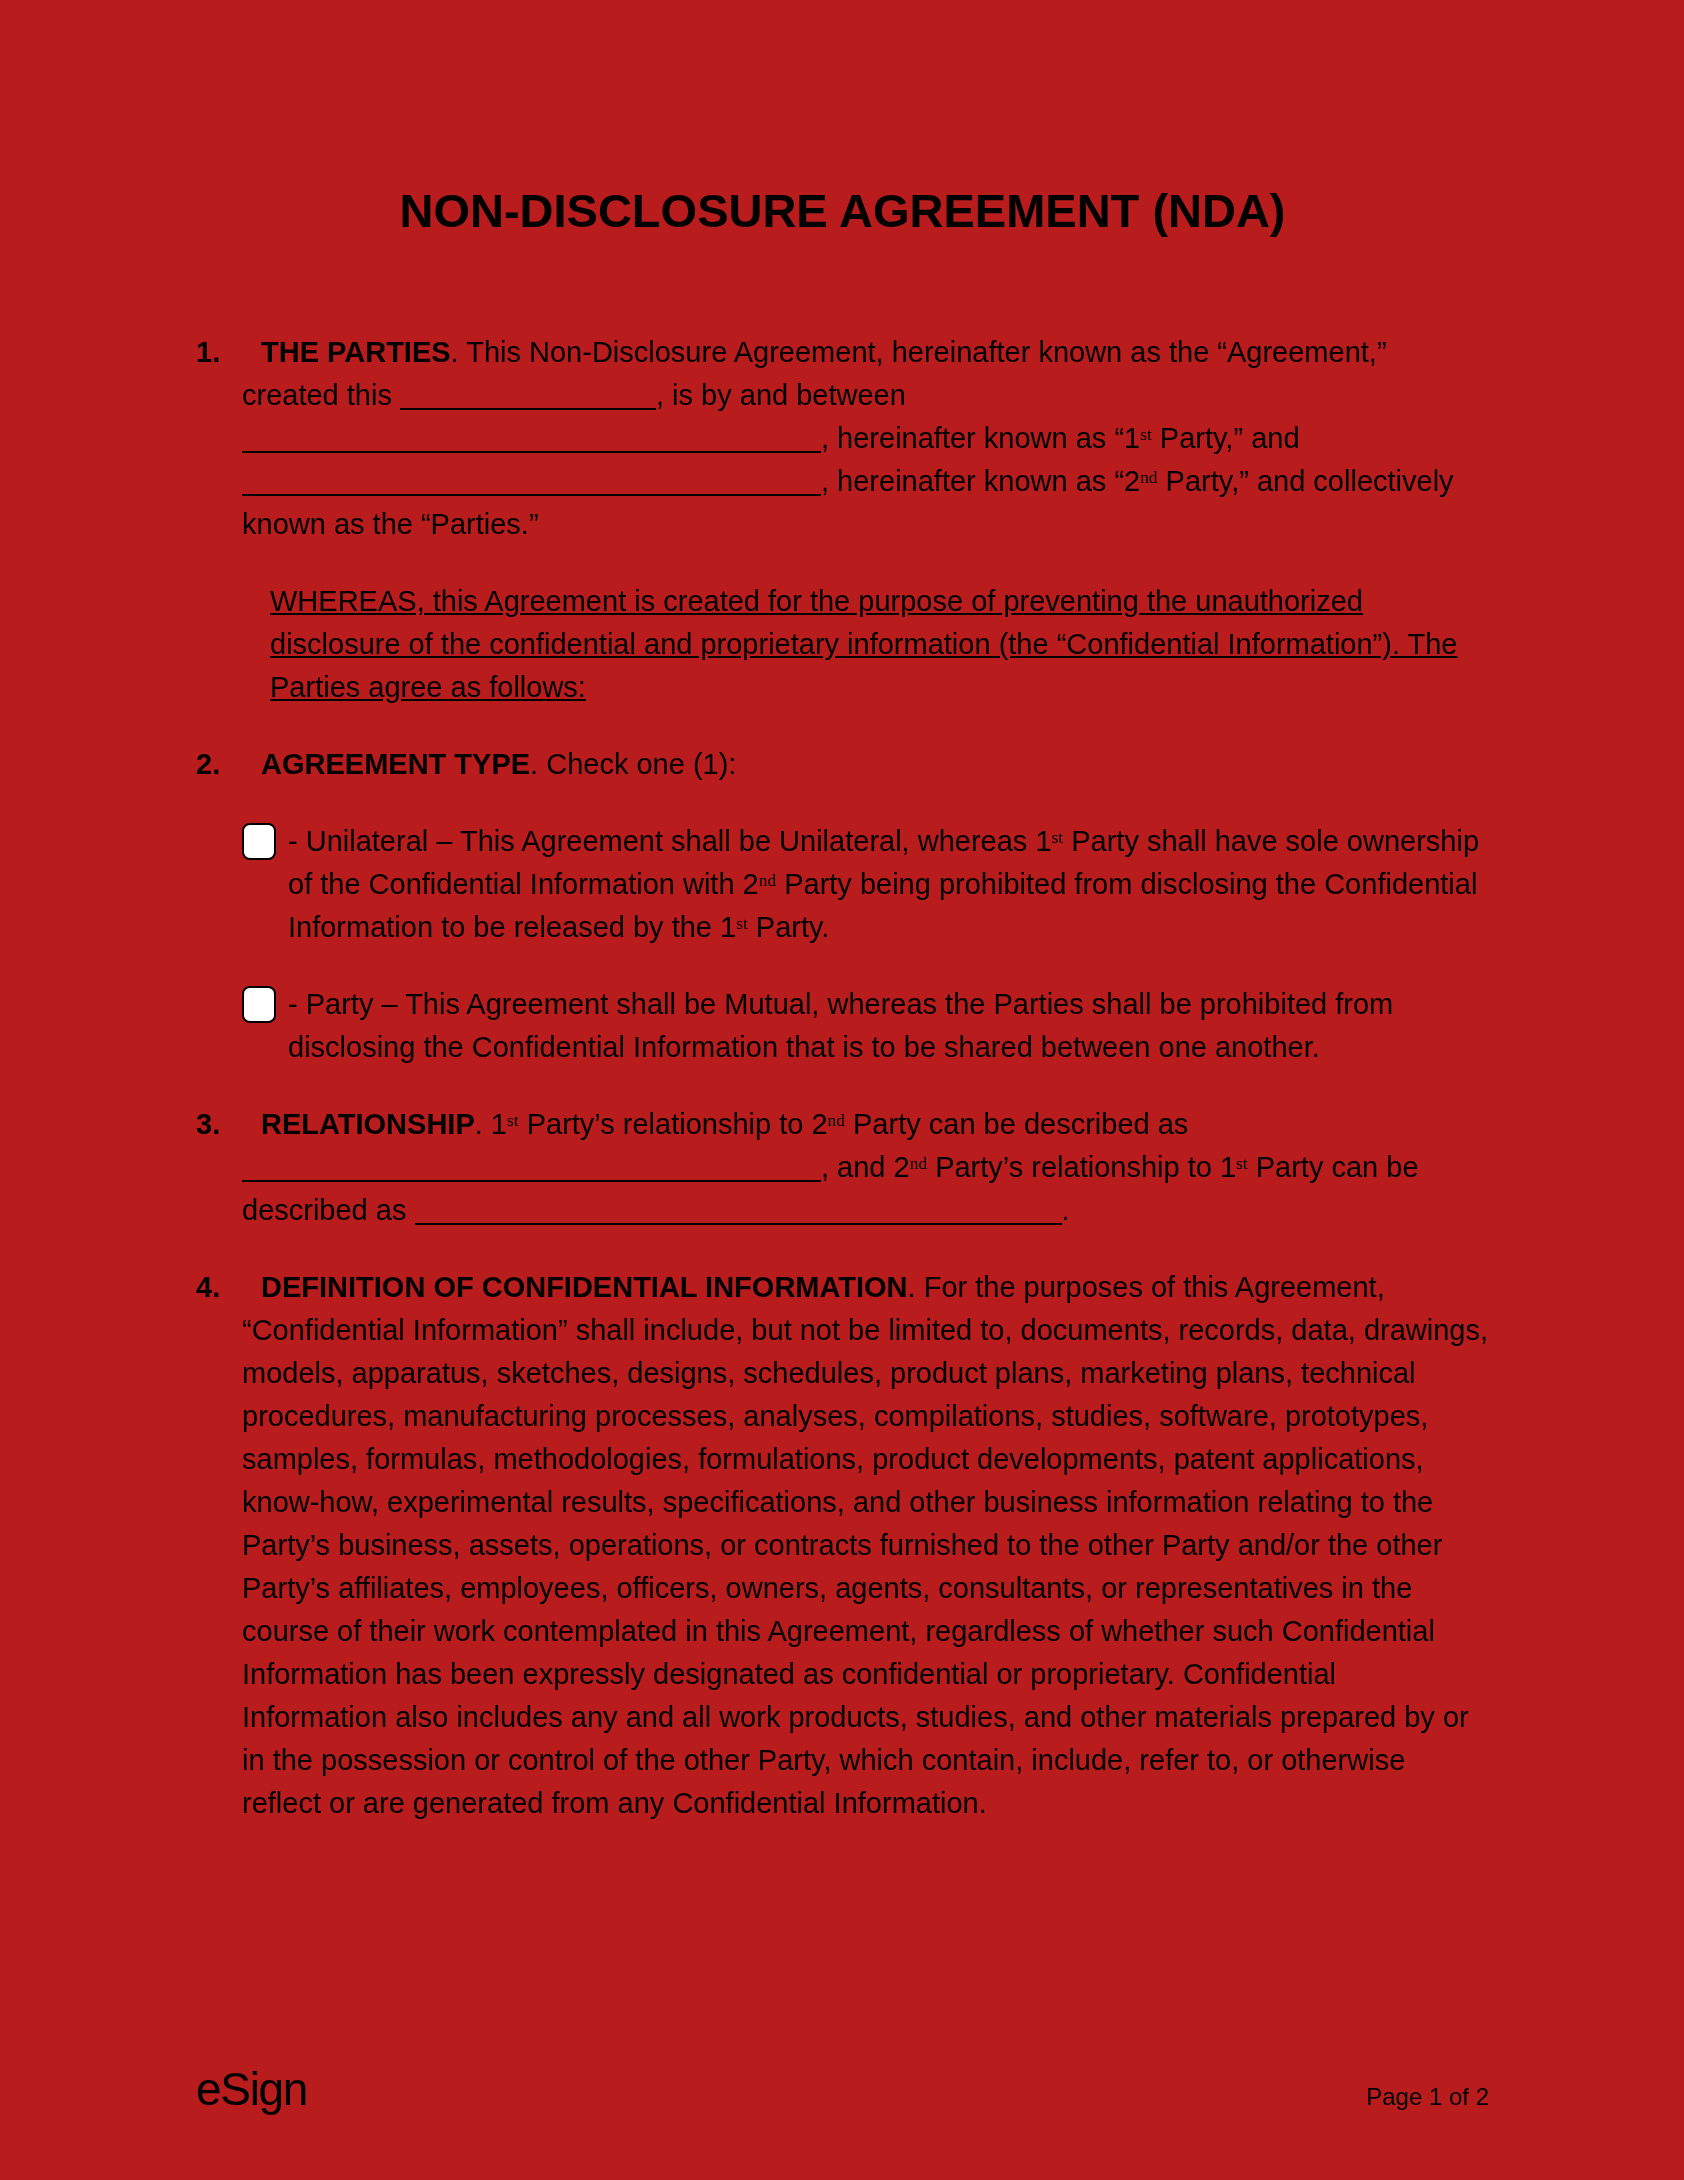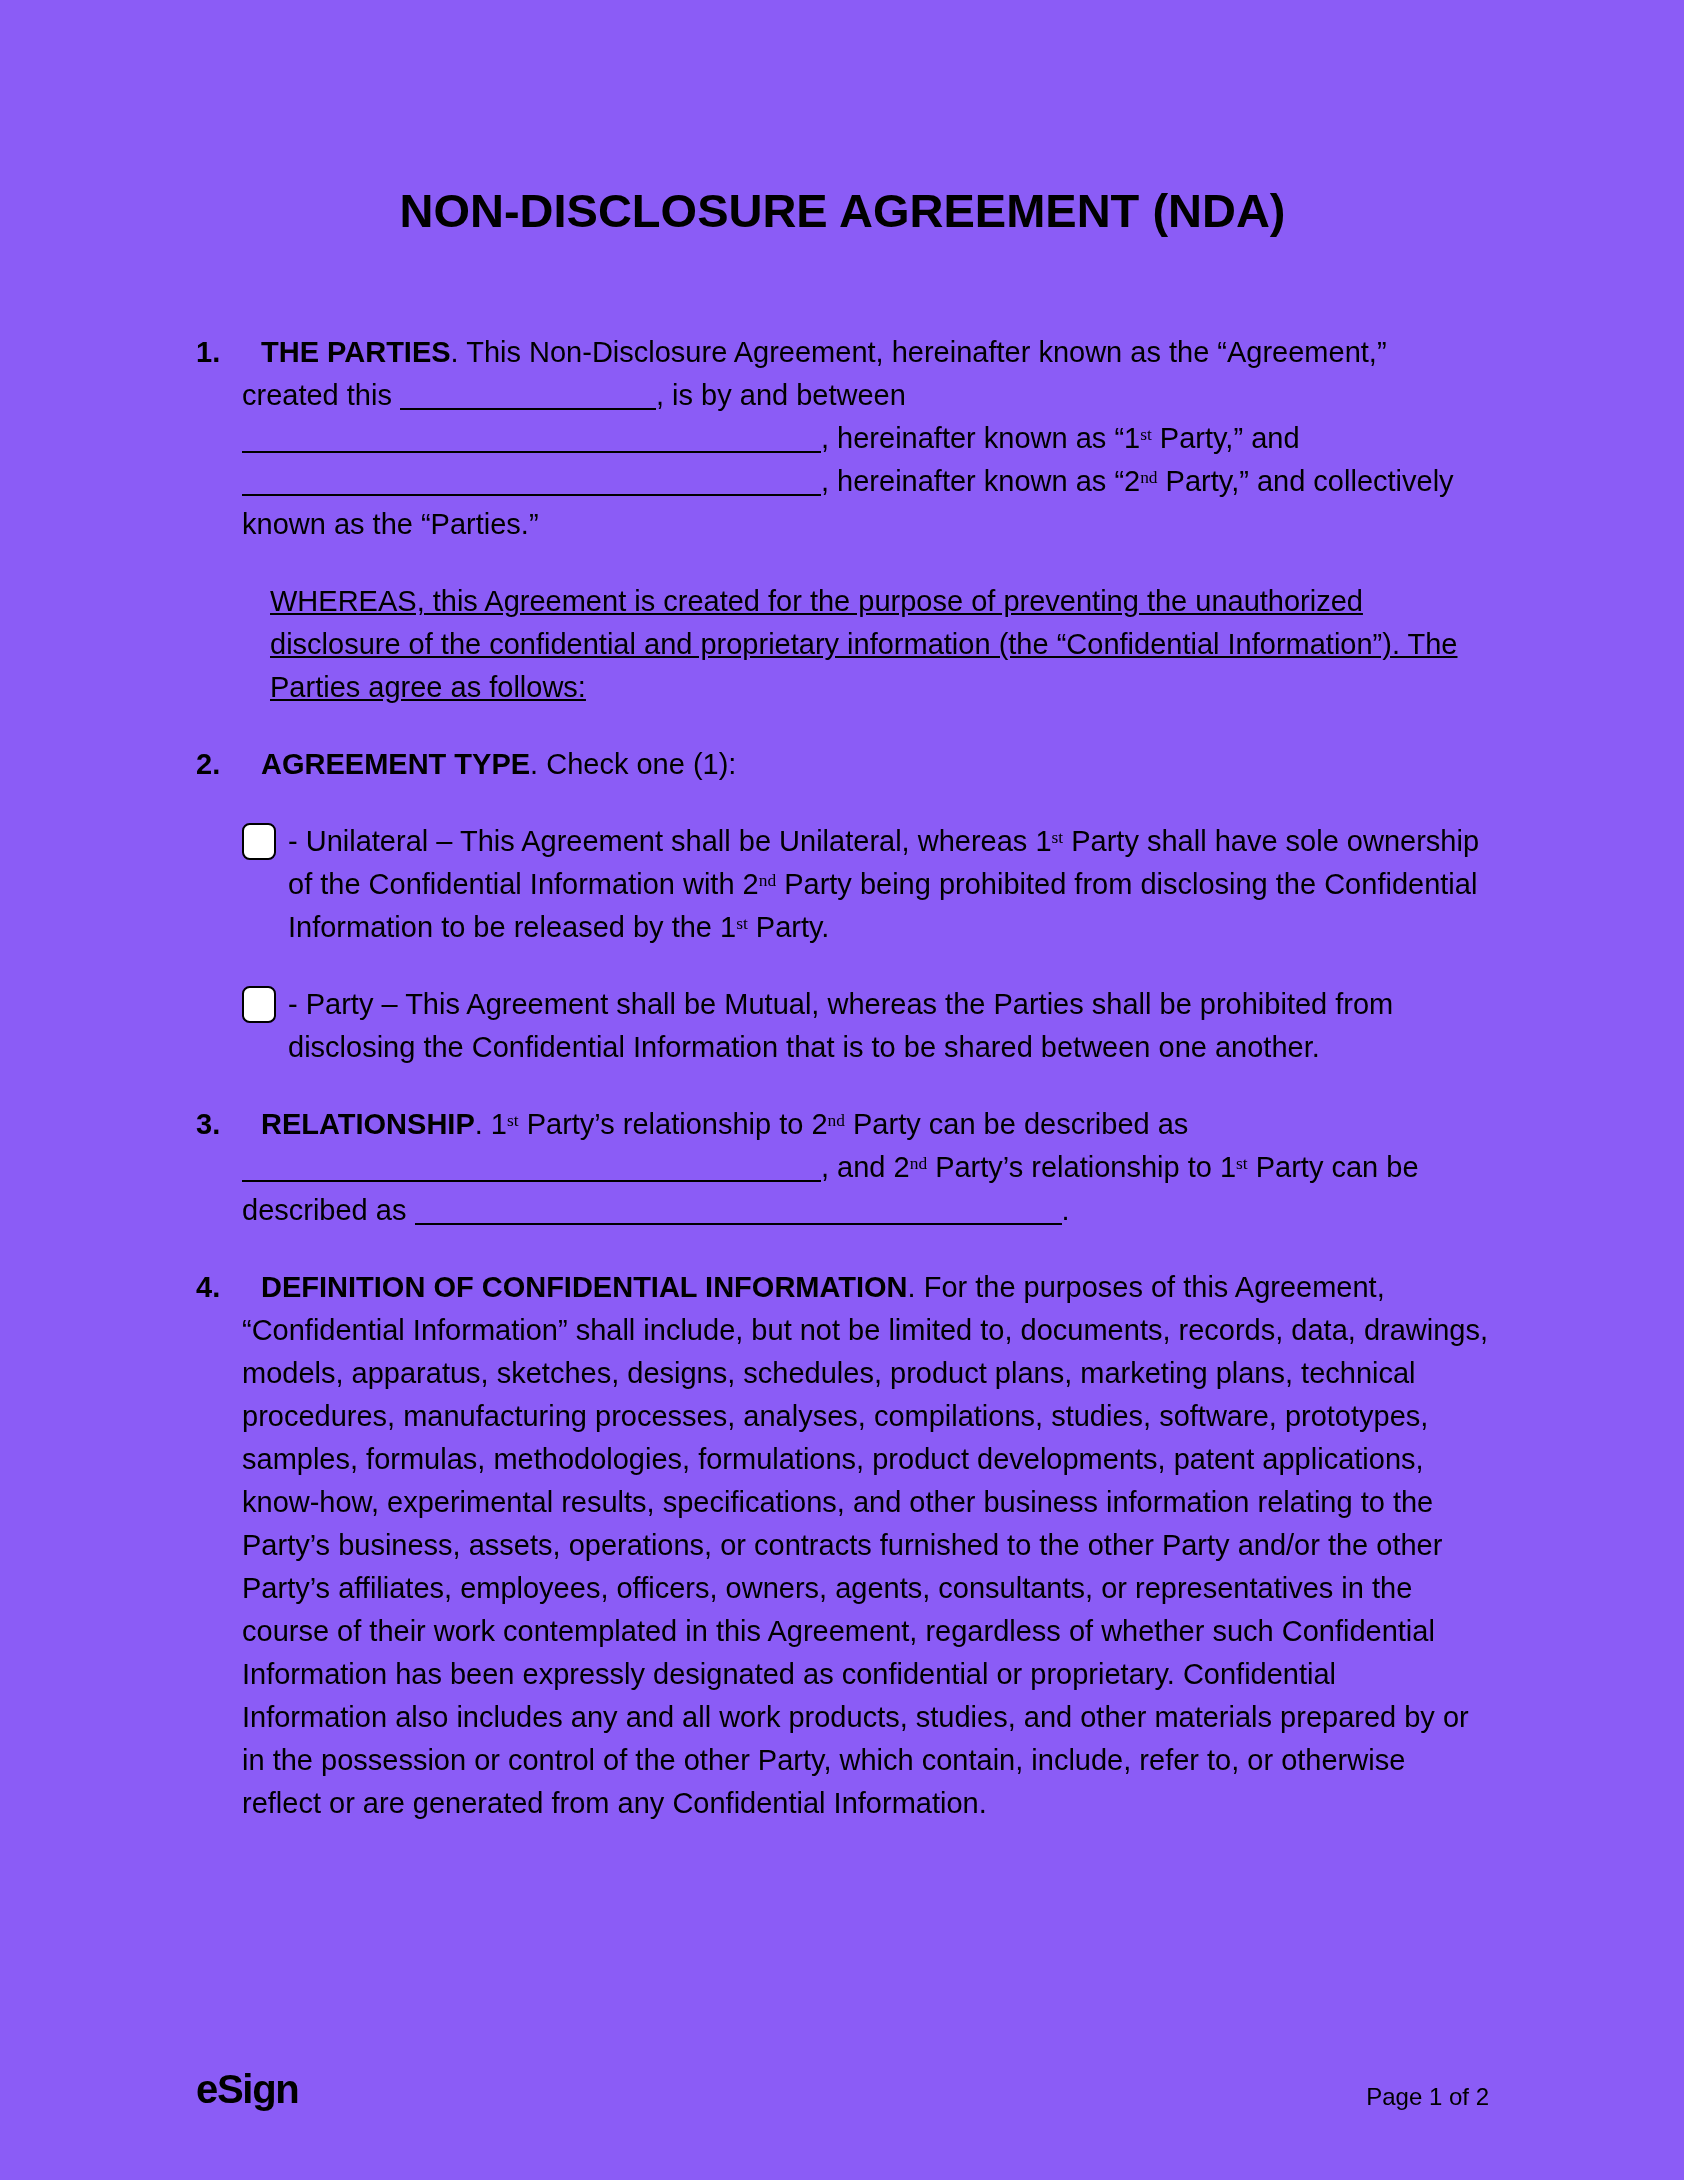--- a/index.html
+++ b/index.html
@@ -1,21 +1,21 @@
 <!DOCTYPE html>
 <html style="font-size:13.6px"><head>
 <meta charset="utf-8">
 <style>
   * { margin: 0; padding: 0; box-sizing: border-box; }
   html, body { background: #ffffff; }
   .page {
     position: relative;
     width: 1685px;
     height: 2181px;
-    background: #8b5cf6;
+    background: #b91c1c;
     color: #000000;
     font-family: "Liberation Sans", "DejaVu Sans", sans-serif;
     font-size: 29px;
     line-height: 43px;
     padding: 183px 196px 0 196px;
     overflow: hidden;
   }
   .title {
     text-align: center;
     font-size: 47px;
@@ -47,21 +47,21 @@
     border-bottom: 2.6px solid #000;
     margin-bottom: -5.1px;
   }
   .footer {
     position: absolute;
     left: 196px; right: 196px; bottom: 66px;
     display: flex;
     justify-content: space-between;
     align-items: flex-end;
   }
-  .brand { font-weight: bold; font-size: 40px; line-height: 51px; letter-spacing: -1.3px; }
+  .brand { font-weight: normal; font-size: 46px; line-height: 51px; letter-spacing: -1.3px; }
   .pagenum { font-size: 24px; line-height: 37px; }
 </style>
 </head>
 <body>
 
 <div class="page">
 
   <h1 class="title">NON-DISCLOSURE AGREEMENT (NDA)</h1>
 
   <div class="block numbered">

